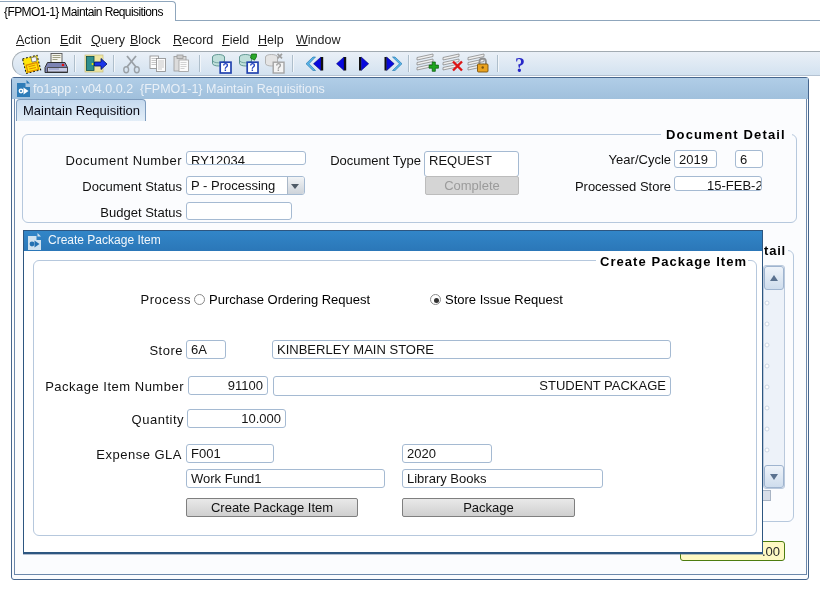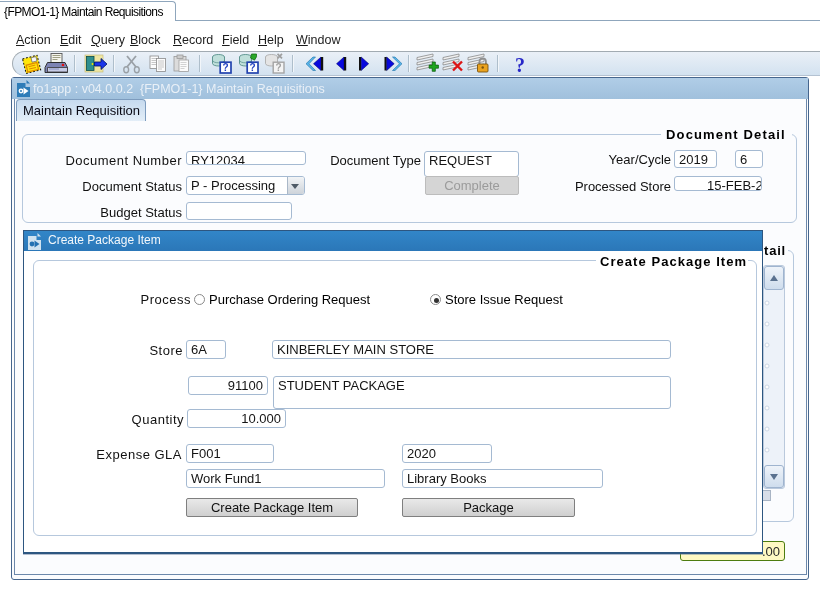--- a/index.html
+++ b/index.html
@@ -243,22 +243,23 @@
     <div class="abs" style="left:170px;top:63px;width:11px;height:11px;border:1px solid #8a8a8a;border-radius:50%;background:#fff;"></div>
     <div class="abs" style="left:185px;top:61px;font-size:13px;">Purchase Ordering Request</div>
     <div class="abs" style="left:406px;top:63px;width:11px;height:11px;border:1px solid #8a8a8a;border-radius:50%;background:#fff;"></div>
     <div class="abs" style="left:410px;top:67px;width:5px;height:5px;border-radius:50%;background:#333;"></div>
     <div class="abs" style="left:421px;top:61px;font-size:13px;">Store Issue Request</div>
 
     <div class="lblr bld" style="left:59px;top:112px;width:100px;">Store</div>
     <div class="fld" style="left:162px;top:109px;width:40px;height:19px;">6A</div>
     <div class="fld" style="left:248px;top:109px;width:399px;height:19px;">KINBERLEY MAIN STORE</div>
 
+    <div class="lblr bld" style="left:10px;top:148px;width:150px;">Package Item Number</div>
     <div class="fld fldr" style="left:164px;top:145px;width:80px;height:19px;">91100</div>
-    <div class="fld" style="left:249px;top:145px;width:398px;height:33px;">STUDENT PACKAGE</div>
+    <div class="fld" style="left:249px;top:145px;width:398px;height:20px;text-align:right;">STUDENT PACKAGE</div>
 
     <div class="lblr bld" style="left:60px;top:181px;width:100px;">Quantity</div>
     <div class="fld fldr" style="left:163px;top:178px;width:99px;height:19px;">10.000</div>
 
     <div class="lblr bld" style="left:58px;top:216px;width:100px;">Expense GLA</div>
     <div class="fld" style="left:162px;top:213px;width:88px;height:19px;">F001</div>
     <div class="fld" style="left:378px;top:213px;width:90px;height:19px;">2020</div>
     <div class="fld" style="left:162px;top:238px;width:199px;height:19px;">Work Fund1</div>
     <div class="fld" style="left:378px;top:238px;width:201px;height:19px;">Library Books</div>
 

